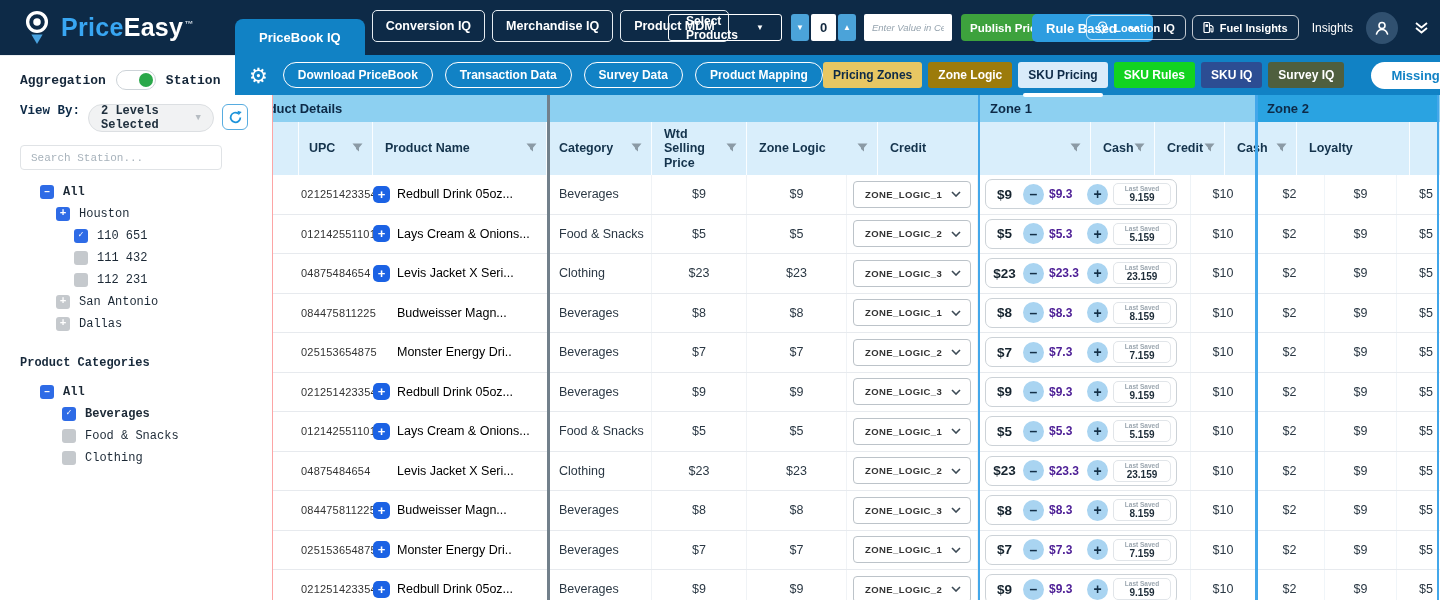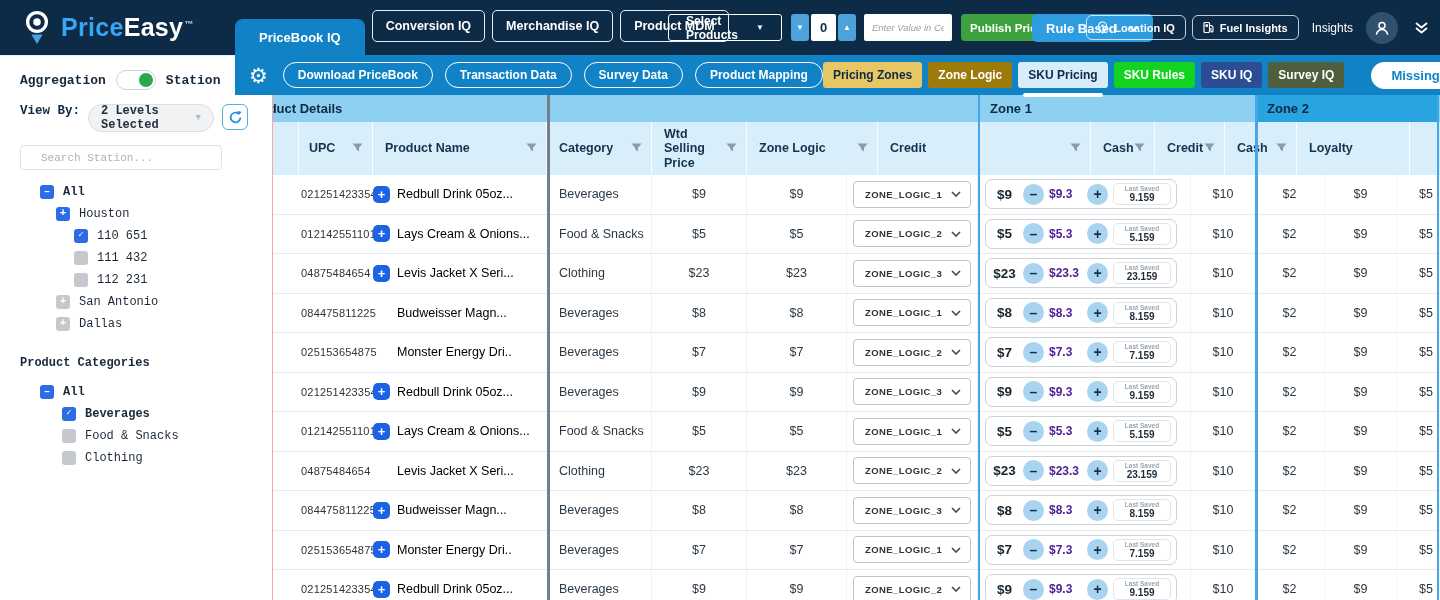--- a/index.html
+++ b/index.html
@@ -69,21 +69,21 @@
   .collapse{margin-left:auto;font-size:19px;font-weight:bold;color:#0d2a47;cursor:pointer;line-height:1;}
   .sb-row2{display:flex;align-items:flex-start;padding:0 24px 0 20px;margin-top:12px;gap:8px;}
   .viewby-label{font-size:12.5px;font-weight:bold;color:#0d2a47;white-space:nowrap;}
   .viewby-select{flex:1;height:26px;background:#f1f2f3;border:1px solid #dcdfe2;border-radius:14px;
        display:flex;align-items:center;justify-content:space-between;padding:0 12px;font-size:12px;
        font-weight:600;color:#20303e;cursor:pointer;}
   .vtri{color:#b6bcc2;font-size:9px;}
   .refresh{width:26px;height:26px;border:1.5px solid #57ace0;border-radius:6px;background:#fff;
        display:flex;align-items:center;justify-content:center;cursor:pointer;flex:none;padding:0;}
   .search{margin:13px 12px 0 20px;width:202px;height:25px;border:1px solid #e0e3e6;border-radius:4px;
-       padding:0 20px;font-size:11px;box-sizing:border-box;font-family:inherit;display:block;}
+       padding:0 10px;font-size:11px;box-sizing:border-box;font-family:inherit;display:block;}
   .search::placeholder{color:#a7b2bb;}
   .tree{margin-top:13px;}
   .titem{display:flex;align-items:center;height:17px;margin-bottom:5px;cursor:pointer;}
   .station-tree .lv0{padding-left:40px;}.station-tree .lv1{padding-left:56px;}.station-tree .lv2{padding-left:74px;}
   .category-tree .lv0{padding-left:40px;}.category-tree .lv1{padding-left:62px;}
   .tbox{width:14px;height:14px;border-radius:3px;margin-right:9px;display:flex;align-items:center;
        justify-content:center;font-size:11px;line-height:1;color:#fff;flex:none;font-weight:bold;}
   .minus-blue,.plus-blue,.check-blue{background:#2e6be6;}
   .check-blue{font-size:9px;}
   .plus-gray,.square-gray{background:#c5c9cd;}

